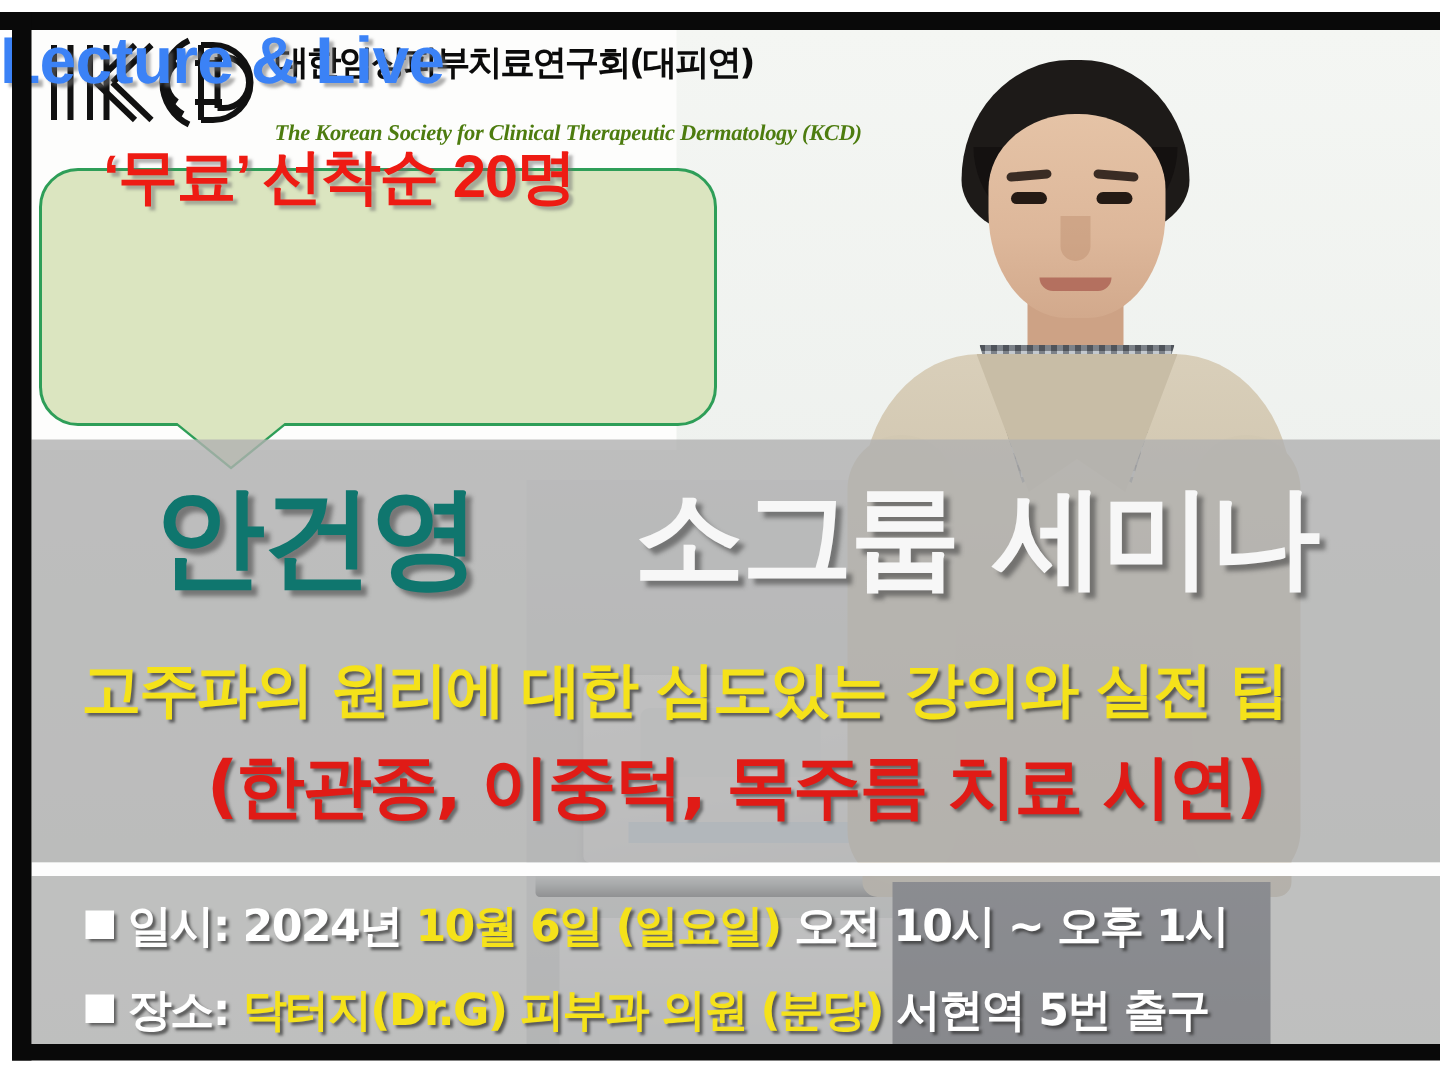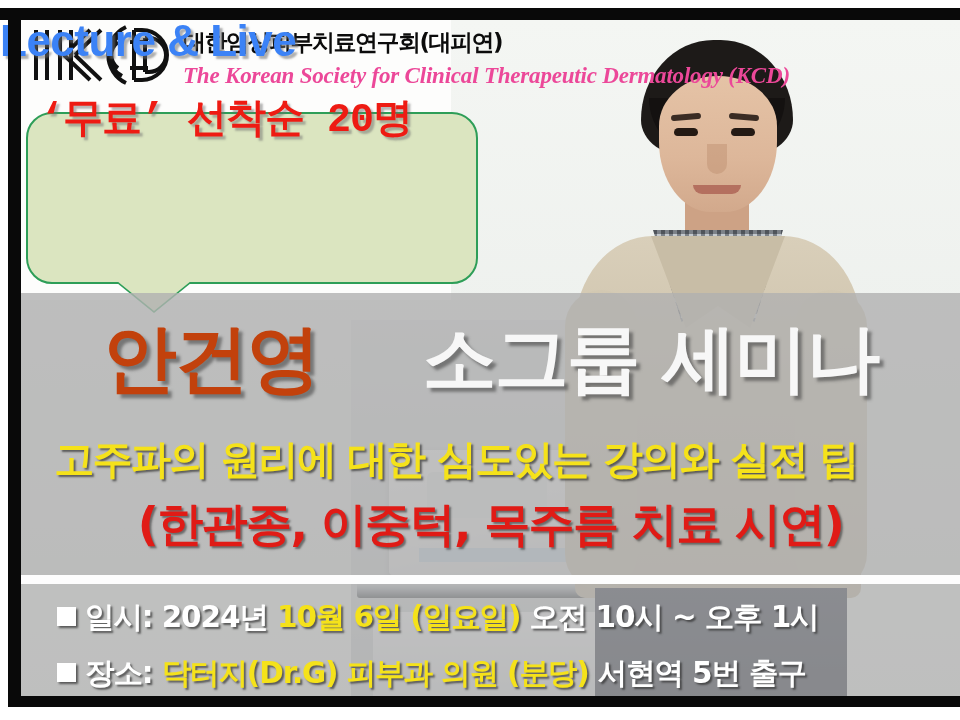--- a/index.html
+++ b/index.html
@@ -243,27 +243,27 @@
     font-family: "DejaVu Sans", "Liberation Sans", sans-serif;
     font-size: 23px;
     font-weight: 700;
     color: #0b0b0b;
     letter-spacing: -1.5px;
     line-height: 44px;
     white-space: nowrap;
   }
   .society-en {
     font-family: "Liberation Serif", "DejaVu Serif", serif;
-    font-size: 23px;
+    font-size: 15px;
     font-weight: 700;
     font-style: italic;
-    color: #ec4899;
+    color: #4d7c0f;
     letter-spacing: -0.2px;
     line-height: 22px;
-    margin-top: 1px;
+    margin-top: 14px;
     white-space: nowrap;
   }
 
   
   .bubble {
     position: absolute;
     left: 26px; top: 112px;
     width: 452px; height: 172px;
     background: #dbe5c0;
     border: 2px solid #2e9e58;
@@ -288,21 +288,21 @@
     font-weight: 700;
     color: #3b82f6;
     letter-spacing: -0.5px;
     text-shadow: 3px 3px 2px rgba(110,110,110,.55);
   }
   .bubble-line2 {
     position: absolute;
     left: 0; top: 90px;
     width: 452px;
     text-align: center;
-    font-family: Liberation Mono, monospace;
+    font-family: Liberation Sans, sans-serif;
     font-size: 40px;
     font-weight: 700;
     color: #ee1b13;
     letter-spacing: -1px;
     text-shadow: 3px 3px 2px rgba(110,110,110,.5);
   }
 
   
   .title-panel {
     position: absolute;
@@ -316,21 +316,21 @@
     width: 939px;
     text-align: center;
     font-family: "DejaVu Sans", "Liberation Sans", sans-serif;
     font-size: 74px;
     font-weight: 700;
     letter-spacing: -2px;
     line-height: 96px;
     white-space: nowrap;
   }
   .title-name {
-    color: #c2410c;
+    color: #0f766e;
     text-shadow: 4px 4px 3px rgba(60,60,60,.55);
   }
   .title-rest {
     color: #f7f7f7;
     text-shadow: 4px 4px 3px rgba(60,60,60,.55);
     margin-left: 40px;
   }
   .subtitle-yellow {
     position: absolute;
     left: 21px; top: 432px;

